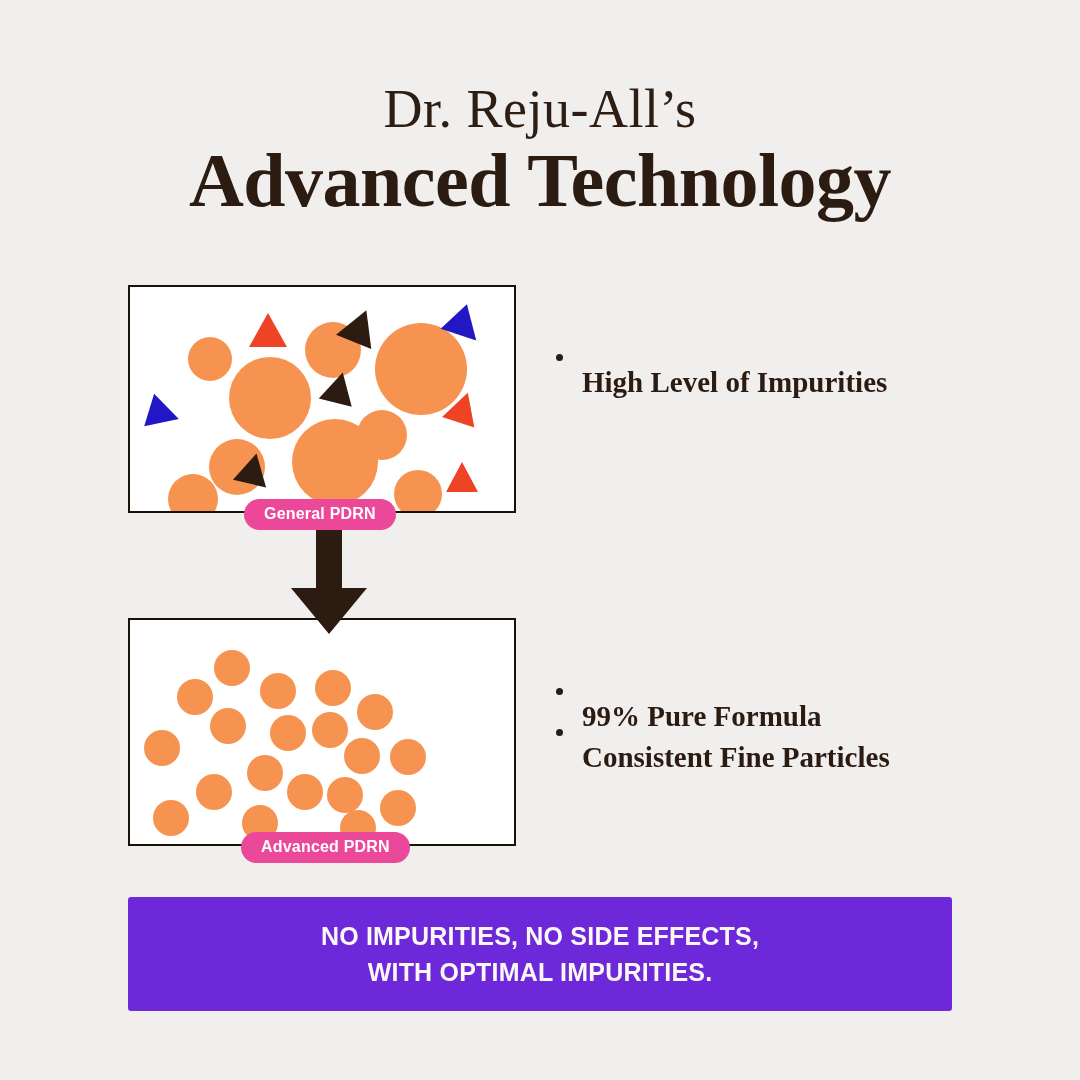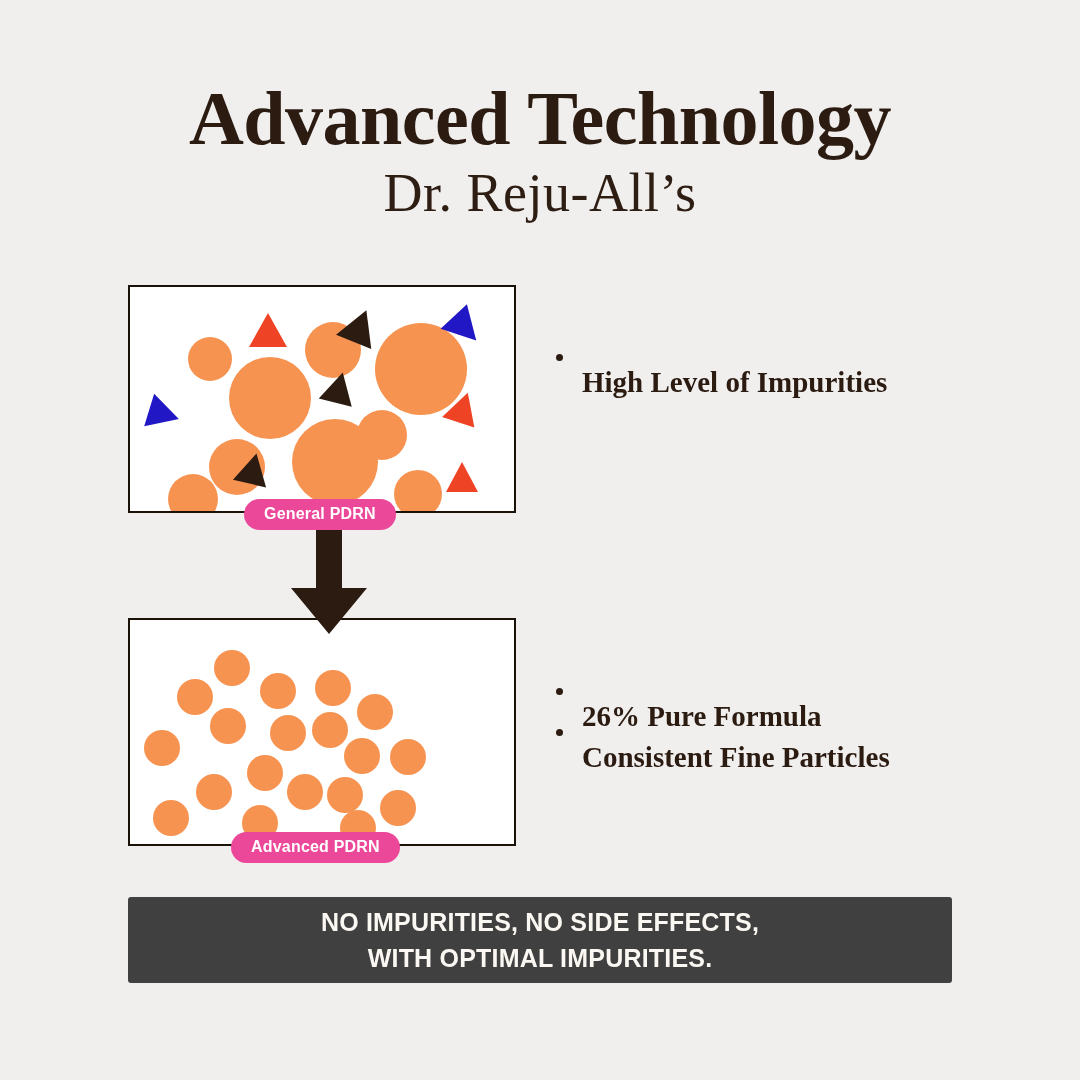--- a/index.html
+++ b/index.html
@@ -96,21 +96,21 @@
     border-radius: 999px;
     padding: 6px 20px 7px 20px;
     white-space: nowrap;
     z-index: 5;
   }
   #badge-general {
     left: 244px;
     top: 499px;
   }
   #badge-advanced {
-    left: 231px;
+    left: 241px;
     top: 832px;
   }
 
   
   #flow-arrow {
     position: absolute;
     left: 291px;
     top: 530px;
     width: 76px;
     height: 104px;
@@ -149,44 +149,44 @@
     position: relative;
     top: -8px;
   }
 
   
   #bottom-banner {
     position: absolute;
     left: 128px;
     top: 897px;
     width: 824px;
-    height: 86px;
-    background: #404040;
+    height: 114px;
+    background: #6d28d9;
     border-radius: 3px;
     display: flex;
     flex-direction: column;
     align-items: center;
     justify-content: center;
   }
   #bottom-banner .bline {
     font-family: "Liberation Sans", sans-serif;
     font-weight: 700;
     font-size: 25px;
     line-height: 36px;
     color: #FBF7F2;
     letter-spacing: 0.2px;
     text-align: center;
   }
 </style>
 </head>
 <body>
 
 <div id="title-block">
+  <div id="title-line1">Dr. Reju-All’s</div>
   <div id="title-line2">Advanced Technology</div>
-  <div id="title-line1">Dr. Reju-All’s</div>
 </div>
 
 <div class="panel" id="panel-general">
   <div class="panel-inner" id="shapes-general">
       <div class="circle" style="left: 58px; top: 50px; width: 44px; height: 44px; background: rgb(247, 147, 80);"></div>
       <div class="circle" style="left: 99px; top: 70px; width: 82px; height: 82px; background: rgb(247, 147, 80);"></div>
       <div class="circle" style="left: 175px; top: 35px; width: 56px; height: 56px; background: rgb(247, 147, 80);"></div>
       <div class="circle" style="left: 245px; top: 36px; width: 92px; height: 92px; background: rgb(247, 147, 80);"></div>
       <div class="circle" style="left: 227px; top: 123px; width: 50px; height: 50px; background: rgb(247, 147, 80);"></div>
       <div class="circle" style="left: 162px; top: 132px; width: 86px; height: 86px; background: rgb(247, 147, 80);"></div>
@@ -241,21 +241,21 @@
       <li>
         <span class="dot"></span>
         <span>High Level of Impurities</span>
       </li>
     </ul>
 </div>
 <div class="bullets" id="bullets-advanced">
   <ul id="ul-advanced">
       <li>
         <span class="dot"></span>
-        <span>26% Pure Formula</span>
+        <span>99% Pure Formula</span>
       </li>
       <li>
         <span class="dot"></span>
         <span>Consistent Fine Particles</span>
       </li>
     </ul>
 </div>
 
 <div id="bottom-banner">
   <div class="bline">NO IMPURITIES, NO SIDE EFFECTS,</div>

